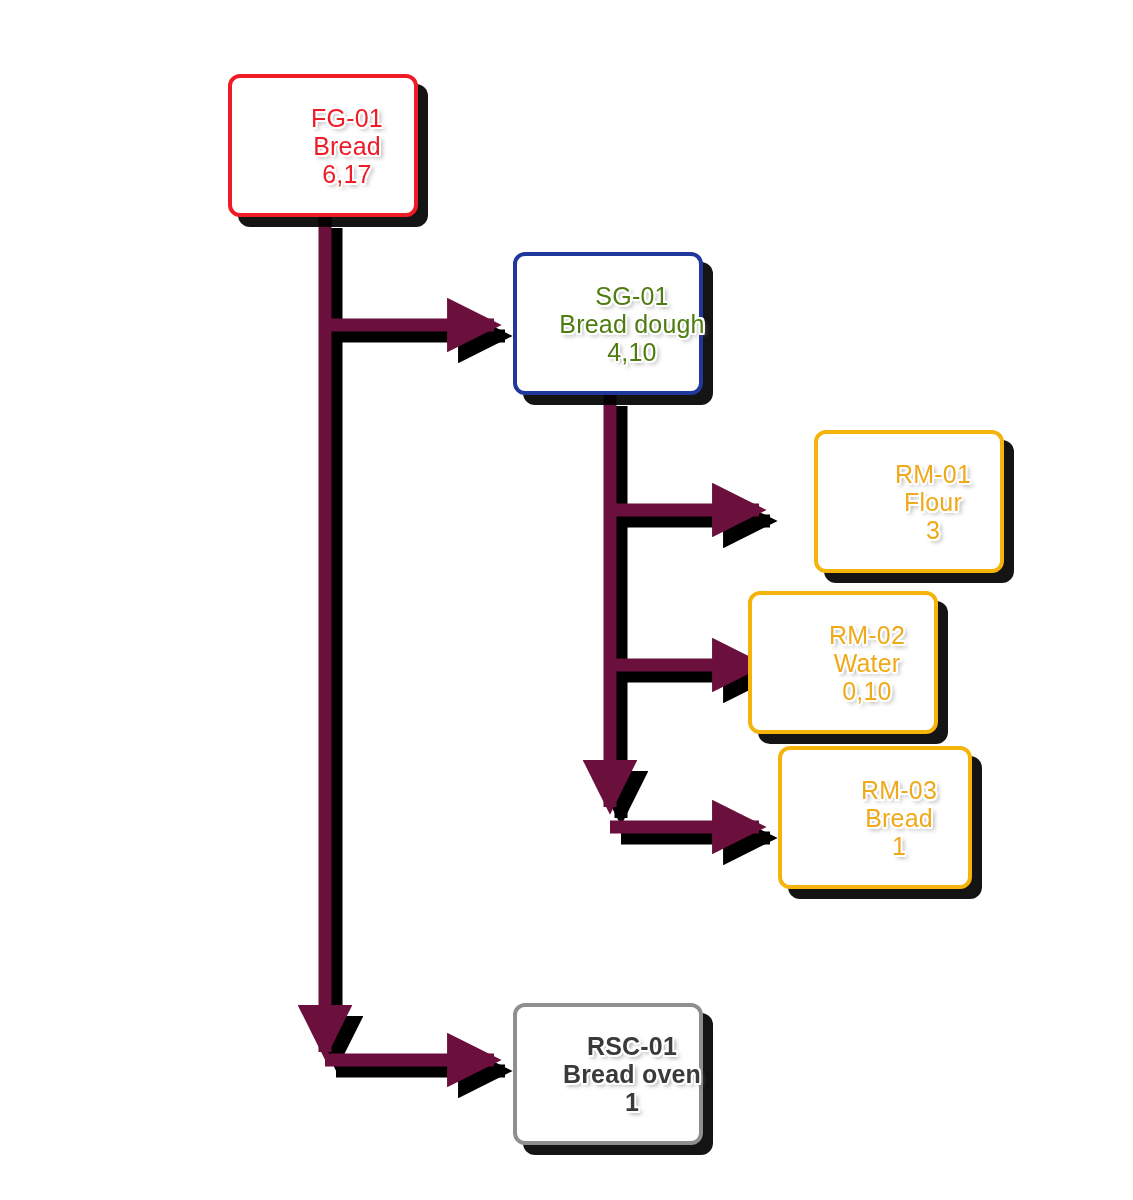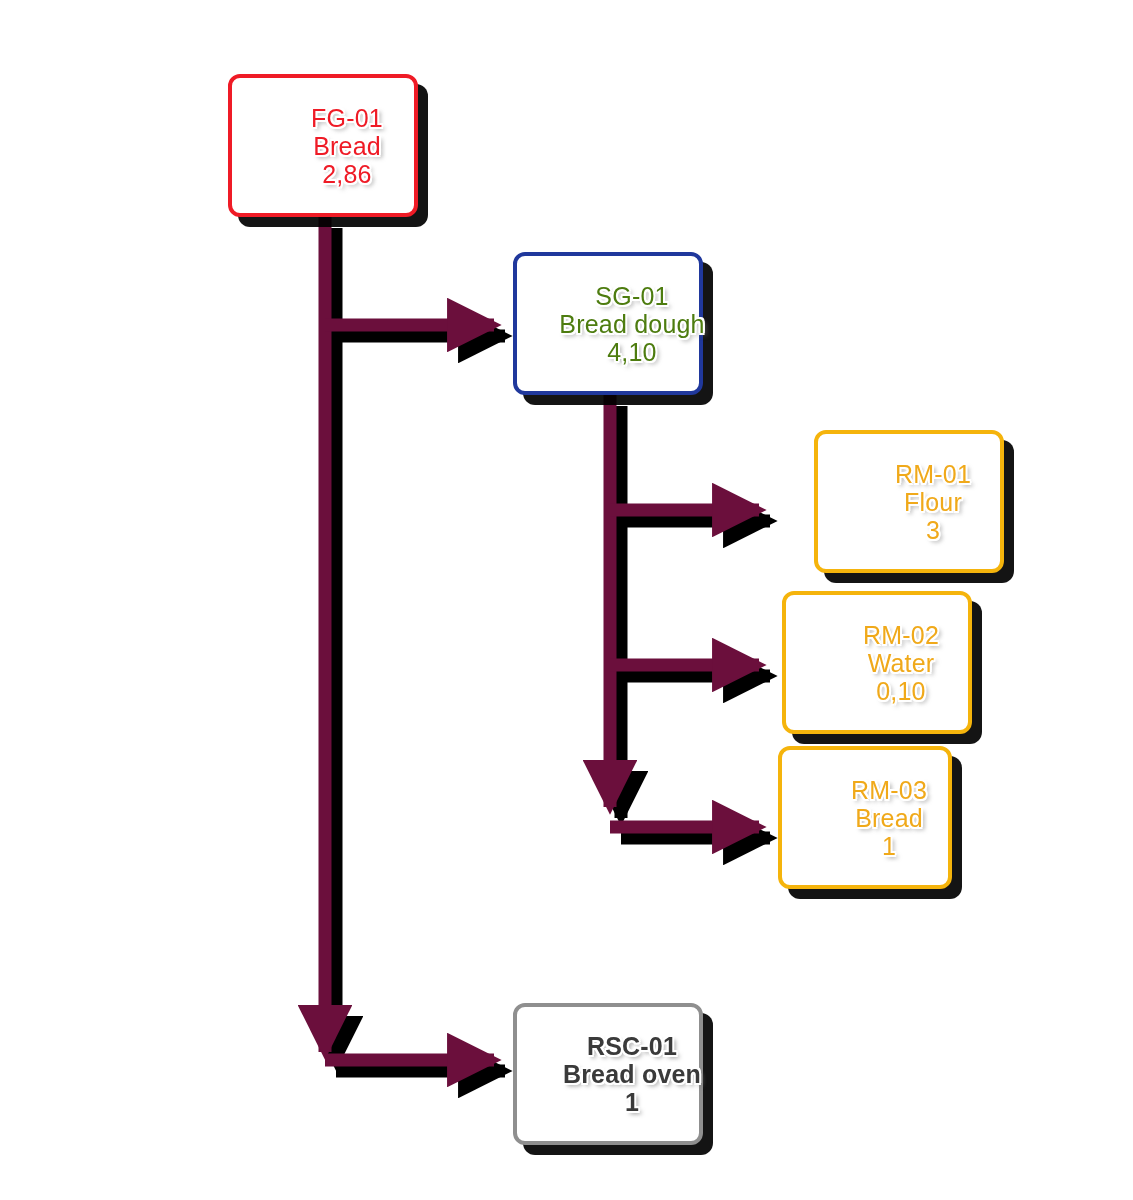--- a/index.html
+++ b/index.html
@@ -105,42 +105,42 @@
       <path d="M 610 510 L 759 510" marker-end="url(#ah-right)"></path>
       <path d="M 610 665 L 759 665" marker-end="url(#ah-right)"></path>
       <path d="M 610 798 L 610 807" marker-end="url(#ah-down)"></path>
       <path d="M 610 827 L 759 827" marker-end="url(#ah-right)"></path>
     </g>
   </svg>
 
   <div class="node" id="node-FG-01" style="left: 228px; top: 74px; width: 190px; height: 143px; border-color: rgb(239, 27, 38); color: rgb(239, 27, 38);">
     <span class="line">FG-01</span>
     <span class="line">Bread</span>
-    <span class="line">2,86</span>
+    <span class="line">6,17</span>
   </div>
 
   <div class="node" id="node-SG-01" style="left: 513px; top: 252px; width: 190px; height: 143px; border-color: rgb(32, 56, 156); color: #4d7c0f;">
     <span class="line">SG-01</span>
     <span class="line">Bread dough</span>
     <span class="line">4,10</span>
   </div>
 
   <div class="node" id="node-RM-01" style="left: 778px; top: 430px; width: 190px; height: 143px; border-color: rgb(245, 180, 12); color: rgb(240, 169, 26); margin-left: 36px;">
     <span class="line">RM-01</span>
     <span class="line">Flour</span>
     <span class="line">3</span>
   </div>
 
-  <div class="node" id="node-RM-02" style="left: 782px; top: 591px; width: 190px; height: 143px; border-color: rgb(245, 180, 12); color: rgb(240, 169, 26);">
+  <div class="node" id="node-RM-02" style="left: 748px; top: 591px; width: 190px; height: 143px; border-color: rgb(245, 180, 12); color: rgb(240, 169, 26);">
     <span class="line">RM-02</span>
     <span class="line">Water</span>
     <span class="line">0,10</span>
   </div>
 
-  <div class="node" id="node-RM-03" style="left: 778px; top: 746px; width: 174px; height: 143px; border-color: rgb(245, 180, 12); color: rgb(240, 169, 26);">
+  <div class="node" id="node-RM-03" style="left: 778px; top: 746px; width: 194px; height: 143px; border-color: rgb(245, 180, 12); color: rgb(240, 169, 26);">
     <span class="line">RM-03</span>
     <span class="line">Bread</span>
     <span class="line">1</span>
   </div>
 
   <div class="node grey" id="node-RSC-01" style="left: 513px; top: 979px; width: 190px; height: 142px; border-color: rgb(143, 143, 143); color: rgb(58, 58, 58); margin-top: 24px;">
     <span class="line">RSC-01</span>
     <span class="line">Bread oven</span>
     <span class="line">1</span>
   </div>

